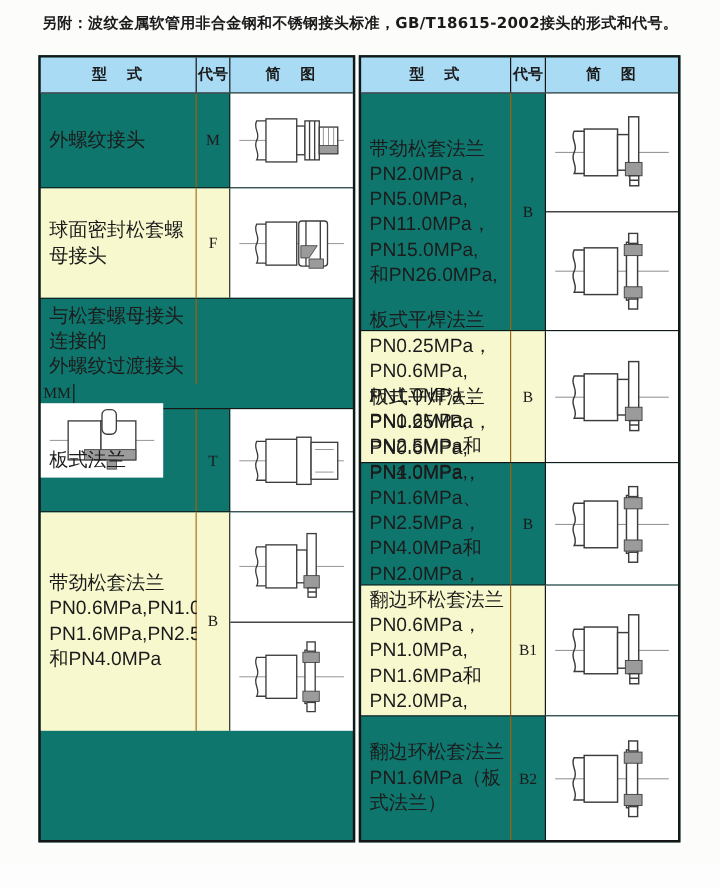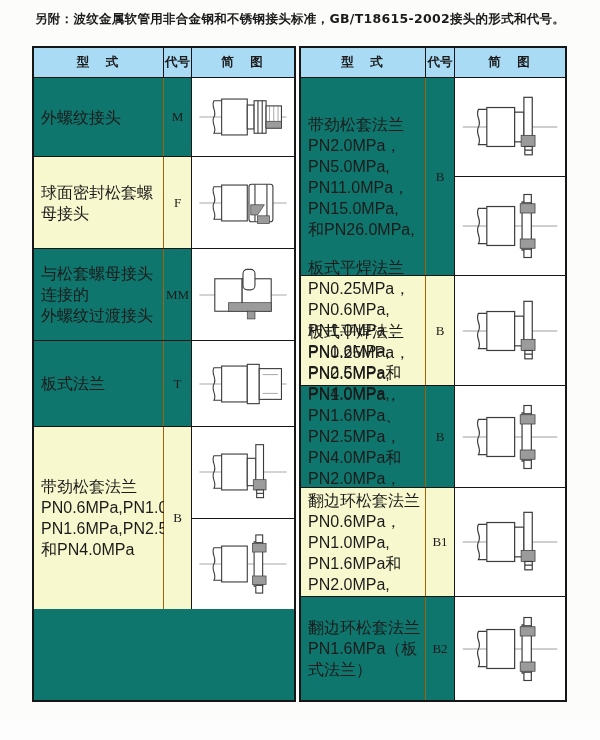--- a/index.html
+++ b/index.html
@@ -37,21 +37,21 @@
   .tbl-left  .c-type { width:130px; } .tbl-left  .c-code { width:28px; } .tbl-left  .c-diag { width:102px; }
   .tbl-right .c-type { width:125px; } .tbl-right .c-code { width:29px; } .tbl-right .c-diag { width:110px; }
   .tbl-left  .hdr .hc:nth-child(1){width:130px;border-right:1px solid #161616;}
   .tbl-left  .hdr .hc:nth-child(2){width:28px;border-right:1px solid #161616;letter-spacing:0;}
   .tbl-left  .hdr .hc:nth-child(3){width:102px;}
   .tbl-right .hdr .hc:nth-child(1){width:125px;border-right:1px solid #161616;}
   .tbl-right .hdr .hc:nth-child(2){width:29px;border-right:1px solid #161616;letter-spacing:0;}
   .tbl-right .hdr .hc:nth-child(3){width:110px;}
 
   
-  .lr1{height:79px;} .lr2{height:92px;} .lr3{height:92px;}
+  .lr1{height:79px;} .lr2{height:92px;} .lr3{height:92px;flex-direction:column;}
   .lr4{height:91px;} .lr5{height:86px;} .lr6{height:182px;}
   .rr1{height:198px;} .rr2{height:110px;} .rr3{height:102px;}
   .rr4{height:109px;} .rr5{height:103px;}
 
   .hl { background:#f8f8cf; }
 
   
   .diag   { width:94px;  height:62px; }
   .diag-lg{ width:102px; height:76px; }
   .shape { fill:#ffffff; stroke:#3c3c3c; stroke-width:1.3; }

